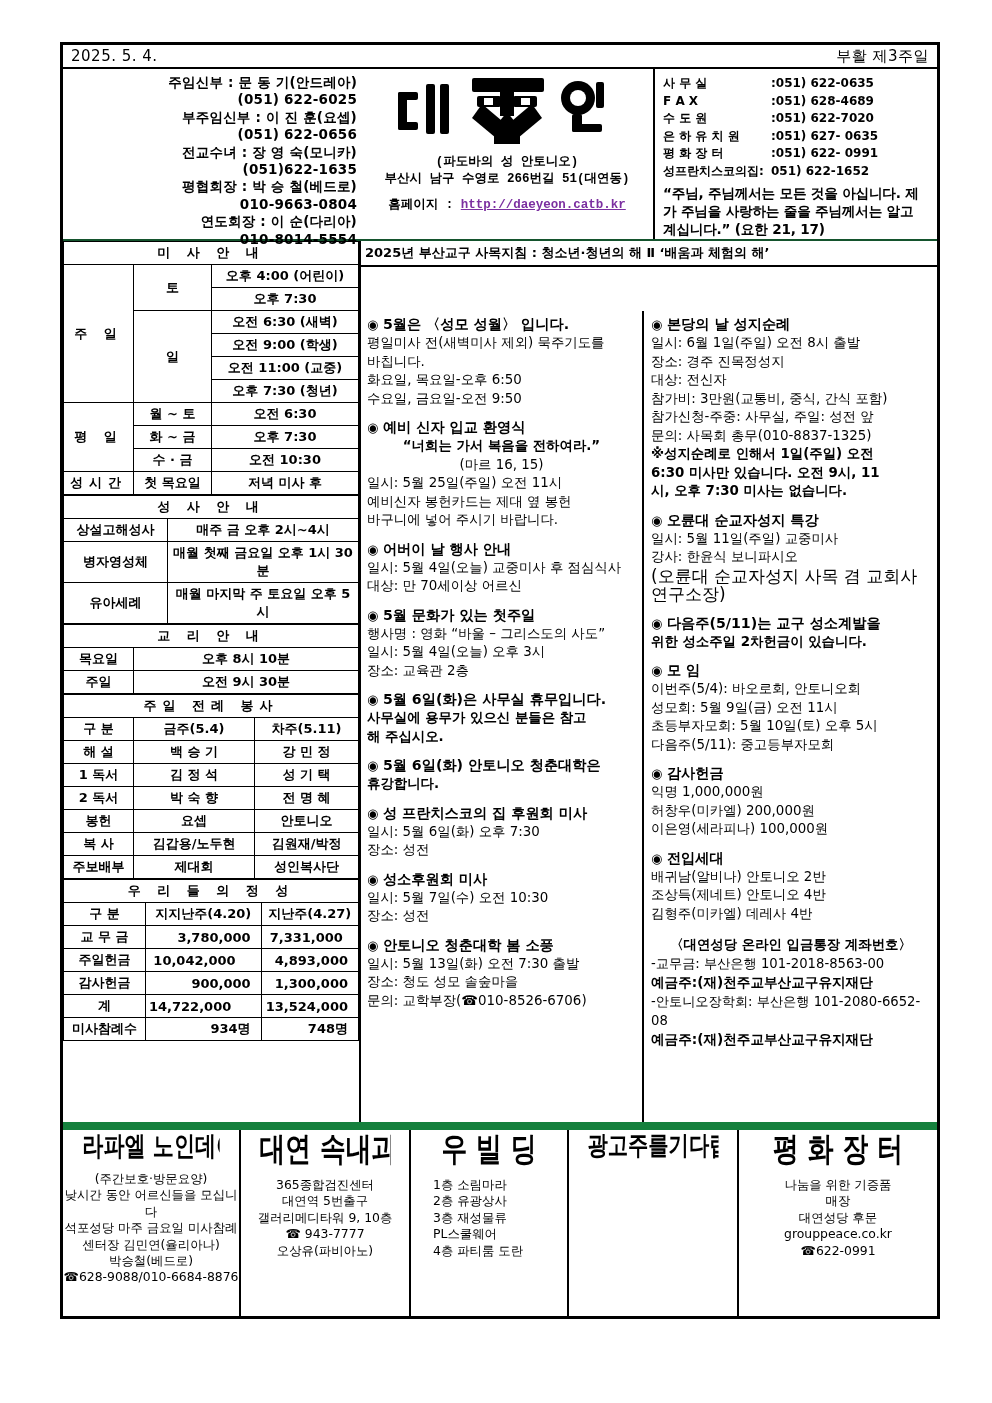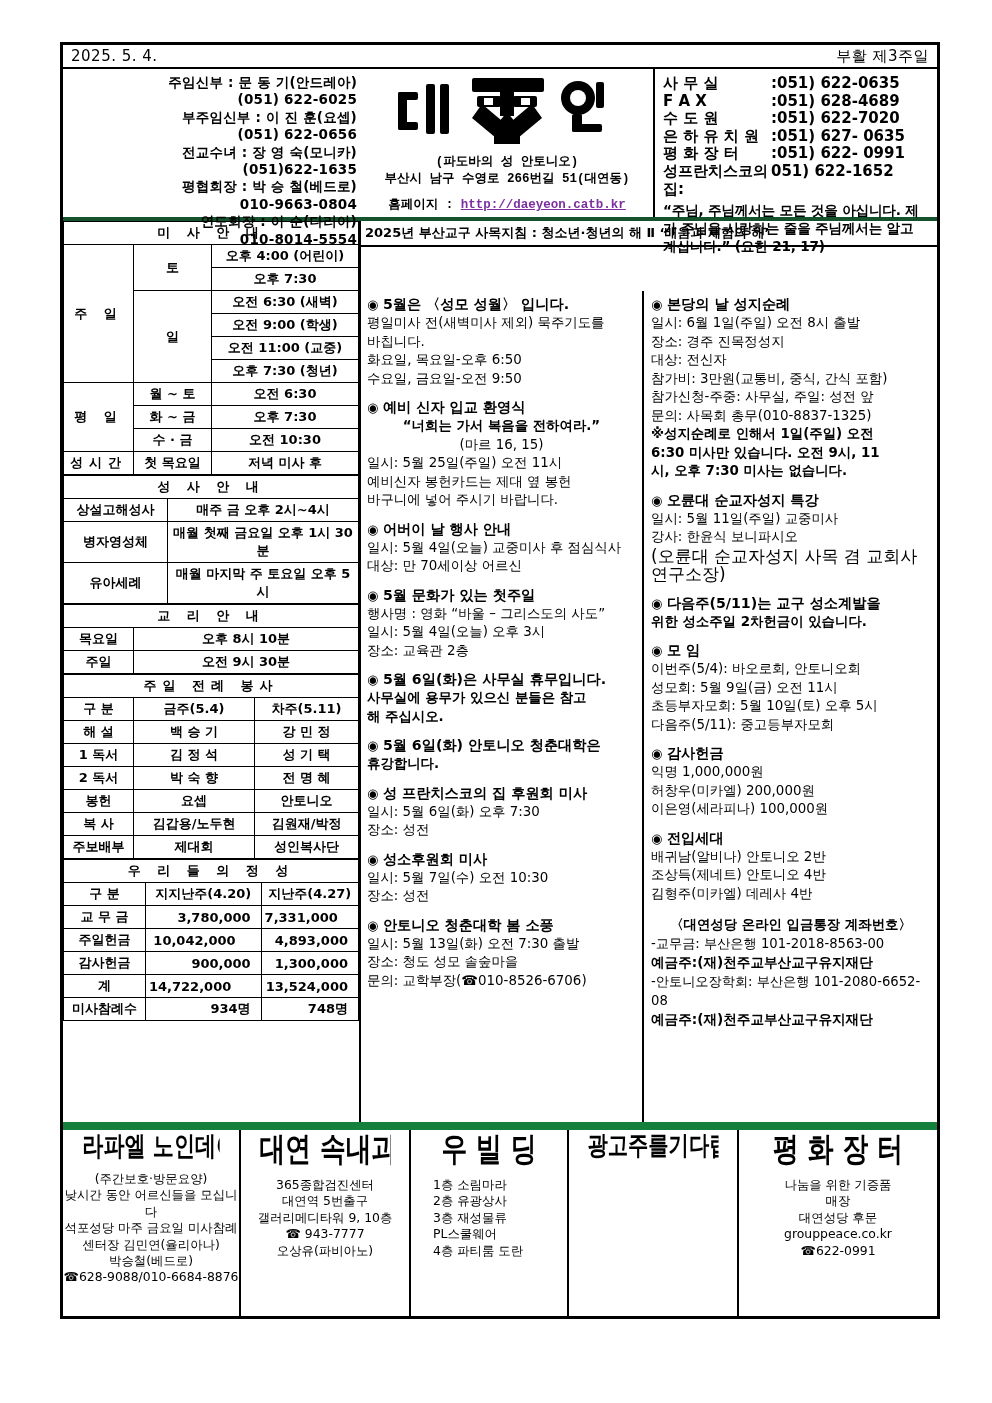--- a/index.html
+++ b/index.html
@@ -17,32 +17,32 @@
     border: 3px solid #000;
     display: flex; flex-direction: column;
   }
   
   .datebar {
     height: 24px; border-bottom: 2px solid #000;
     display: flex; align-items: center; justify-content: space-between;
     padding: 0 8px; font-size: 15px; letter-spacing: .5px;
   }
   
-  .masthead { display: flex; border-bottom: 4px solid #14532d; height: 152px; }
+  .masthead { display: flex; border-bottom: 2px solid #14532d; height: 172px; }
   .mh-left { width: 298px; padding: 5px 4px 0 0; }
   .mh-left .row { font-size: 13.5px; font-weight: bold; line-height: 17.4px; text-align: right; white-space: nowrap; letter-spacing: .2px;}
   .mh-left .tel { font-weight: bold; }
   .mh-mid { width: 292px; display: flex; flex-direction: column; align-items: center; padding-top: 4px; font-family: Liberation Mono, monospace; }
   .logo-wrap { height: 78px; display:flex; align-items:center; justify-content:center; }
   .mh-mid .sub1 { font-size: 12.5px; font-weight: bold; margin-top: 2px; }
   .mh-mid .sub2 { font-size: 12.5px; font-weight: bold; }
   .mh-mid .home { font-size: 12.5px; font-weight: bold; margin-top: 9px; }
   .mh-mid .home a { color: #7b2fa0; text-decoration: underline; }
   .mh-right { flex: 1; border-left: 2px solid #000; padding: 6px 6px 0 8px; }
-  .mh-right .trow { font-size: 15px; font-weight: bold; line-height: 17.6px; display: flex; }
+  .mh-right .trow { font-size: 12px; font-weight: bold; line-height: 17.6px; display: flex; }
   .mh-right .tlabel { width: 108px; display: flex; justify-content: space-between; }
   .mh-right .tlabel.tight { letter-spacing: 0; display: block; }
   .mh-right .tnum { white-space: nowrap; }
   .verse { font-size: 13.6px; font-weight: bold; line-height: 18px; margin-top: 3px; letter-spacing: -.2px; }
   
   .body3 { flex: 1; display: flex; border-bottom: 8px solid #15803d; }
   .col-left { width: 298px; border-right: 2px solid #000; }
   .col-mid { width: 283px; border-right: 2px solid #000; padding: 4px 6px 0 6px; }
   .col-right { flex: 1; padding: 4px 6px 0 7px; }
   .guideline { border-bottom: 2px solid #000; font-size: 13px; font-weight: bold; padding: 3px 0 3px 4px; }
@@ -314,21 +314,21 @@
         </tbody>
           <tbody id="offBody">
             <tr>
               <td style="width: 82px;">구     분</td>
               <td>지지난주(4.20)</td>
               <td>지난주(4.27)</td>
             </tr>
             <tr>
               <td>교 무 금</td>
               <td style="text-align: right; padding-right: 10px;">3,780,000</td>
-              <td style="text-align: left; padding-right: 10px;">7,331,000</td>
+              <td style="text-align: center; padding-right: 10px;">7,331,000</td>
             </tr>
             <tr>
               <td>주일헌금</td>
               <td style="text-align: right; padding-right: 25px;">10,042,000</td>
               <td style="text-align: right; padding-right: 10px;">4,893,000</td>
             </tr>
             <tr>
               <td>감사헌금</td>
               <td style="text-align: right; padding-right: 10px;">900,000</td>
               <td style="text-align: right; padding-right: 10px;">1,300,000</td>

